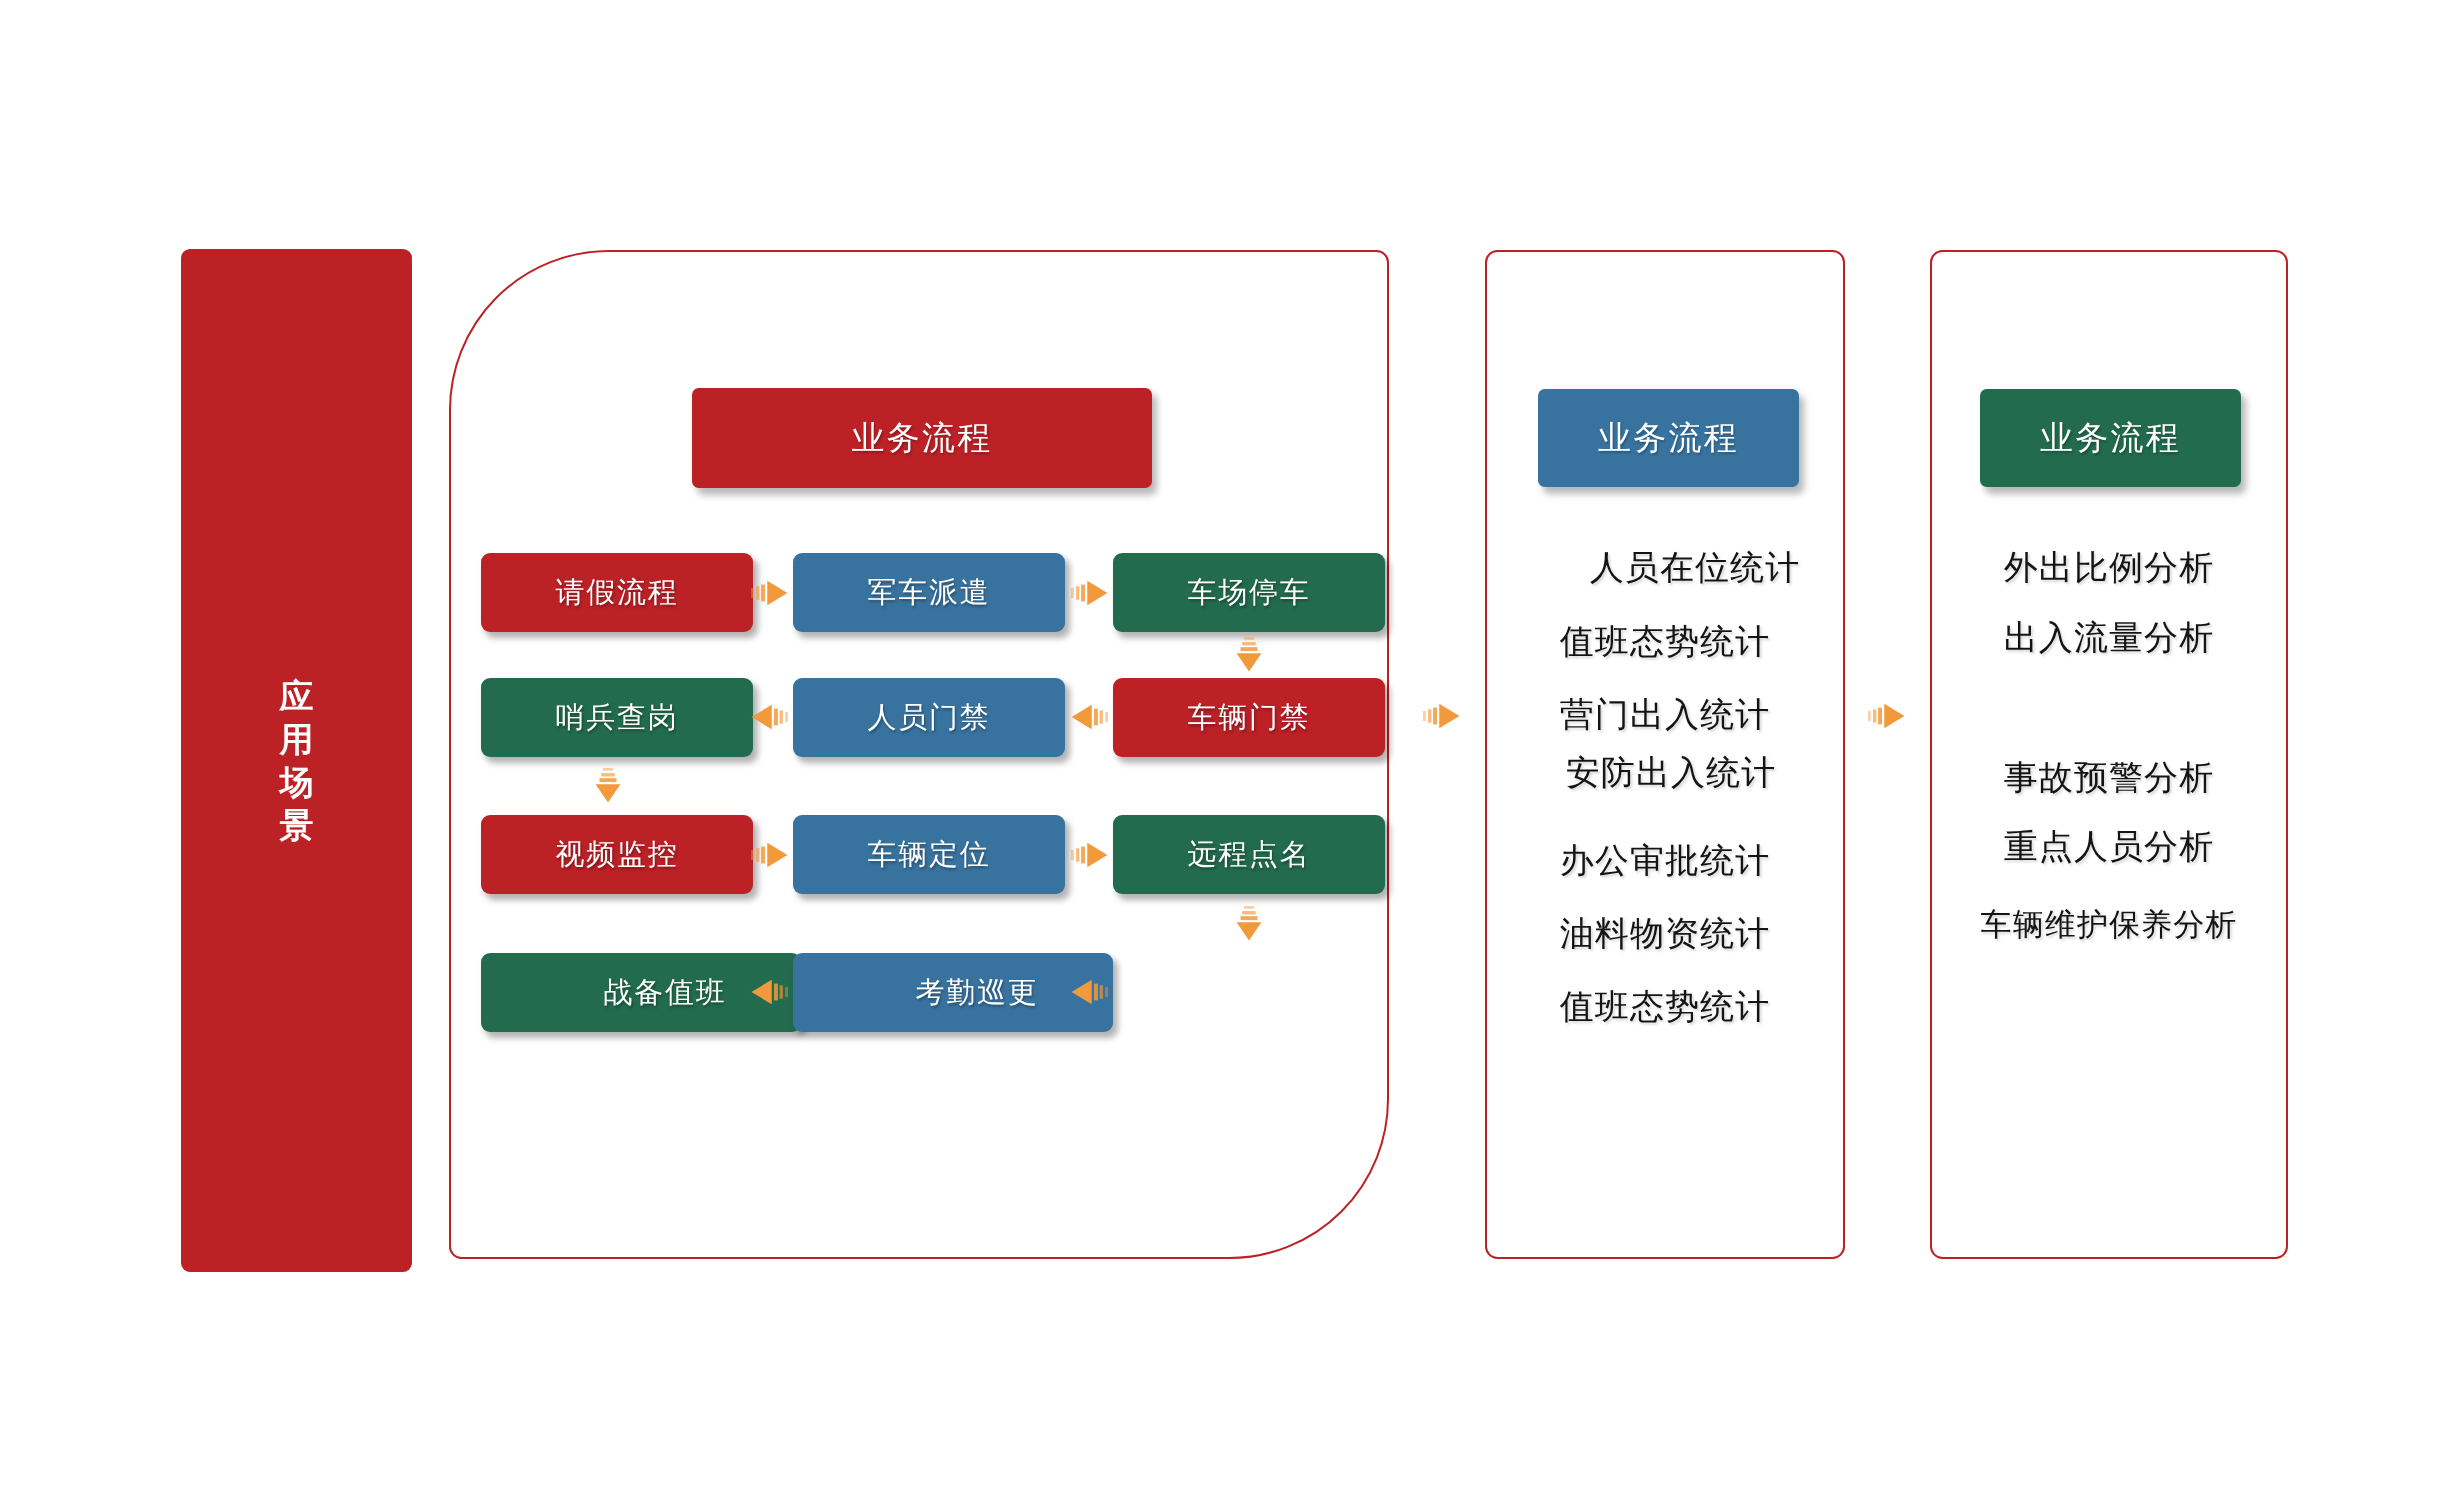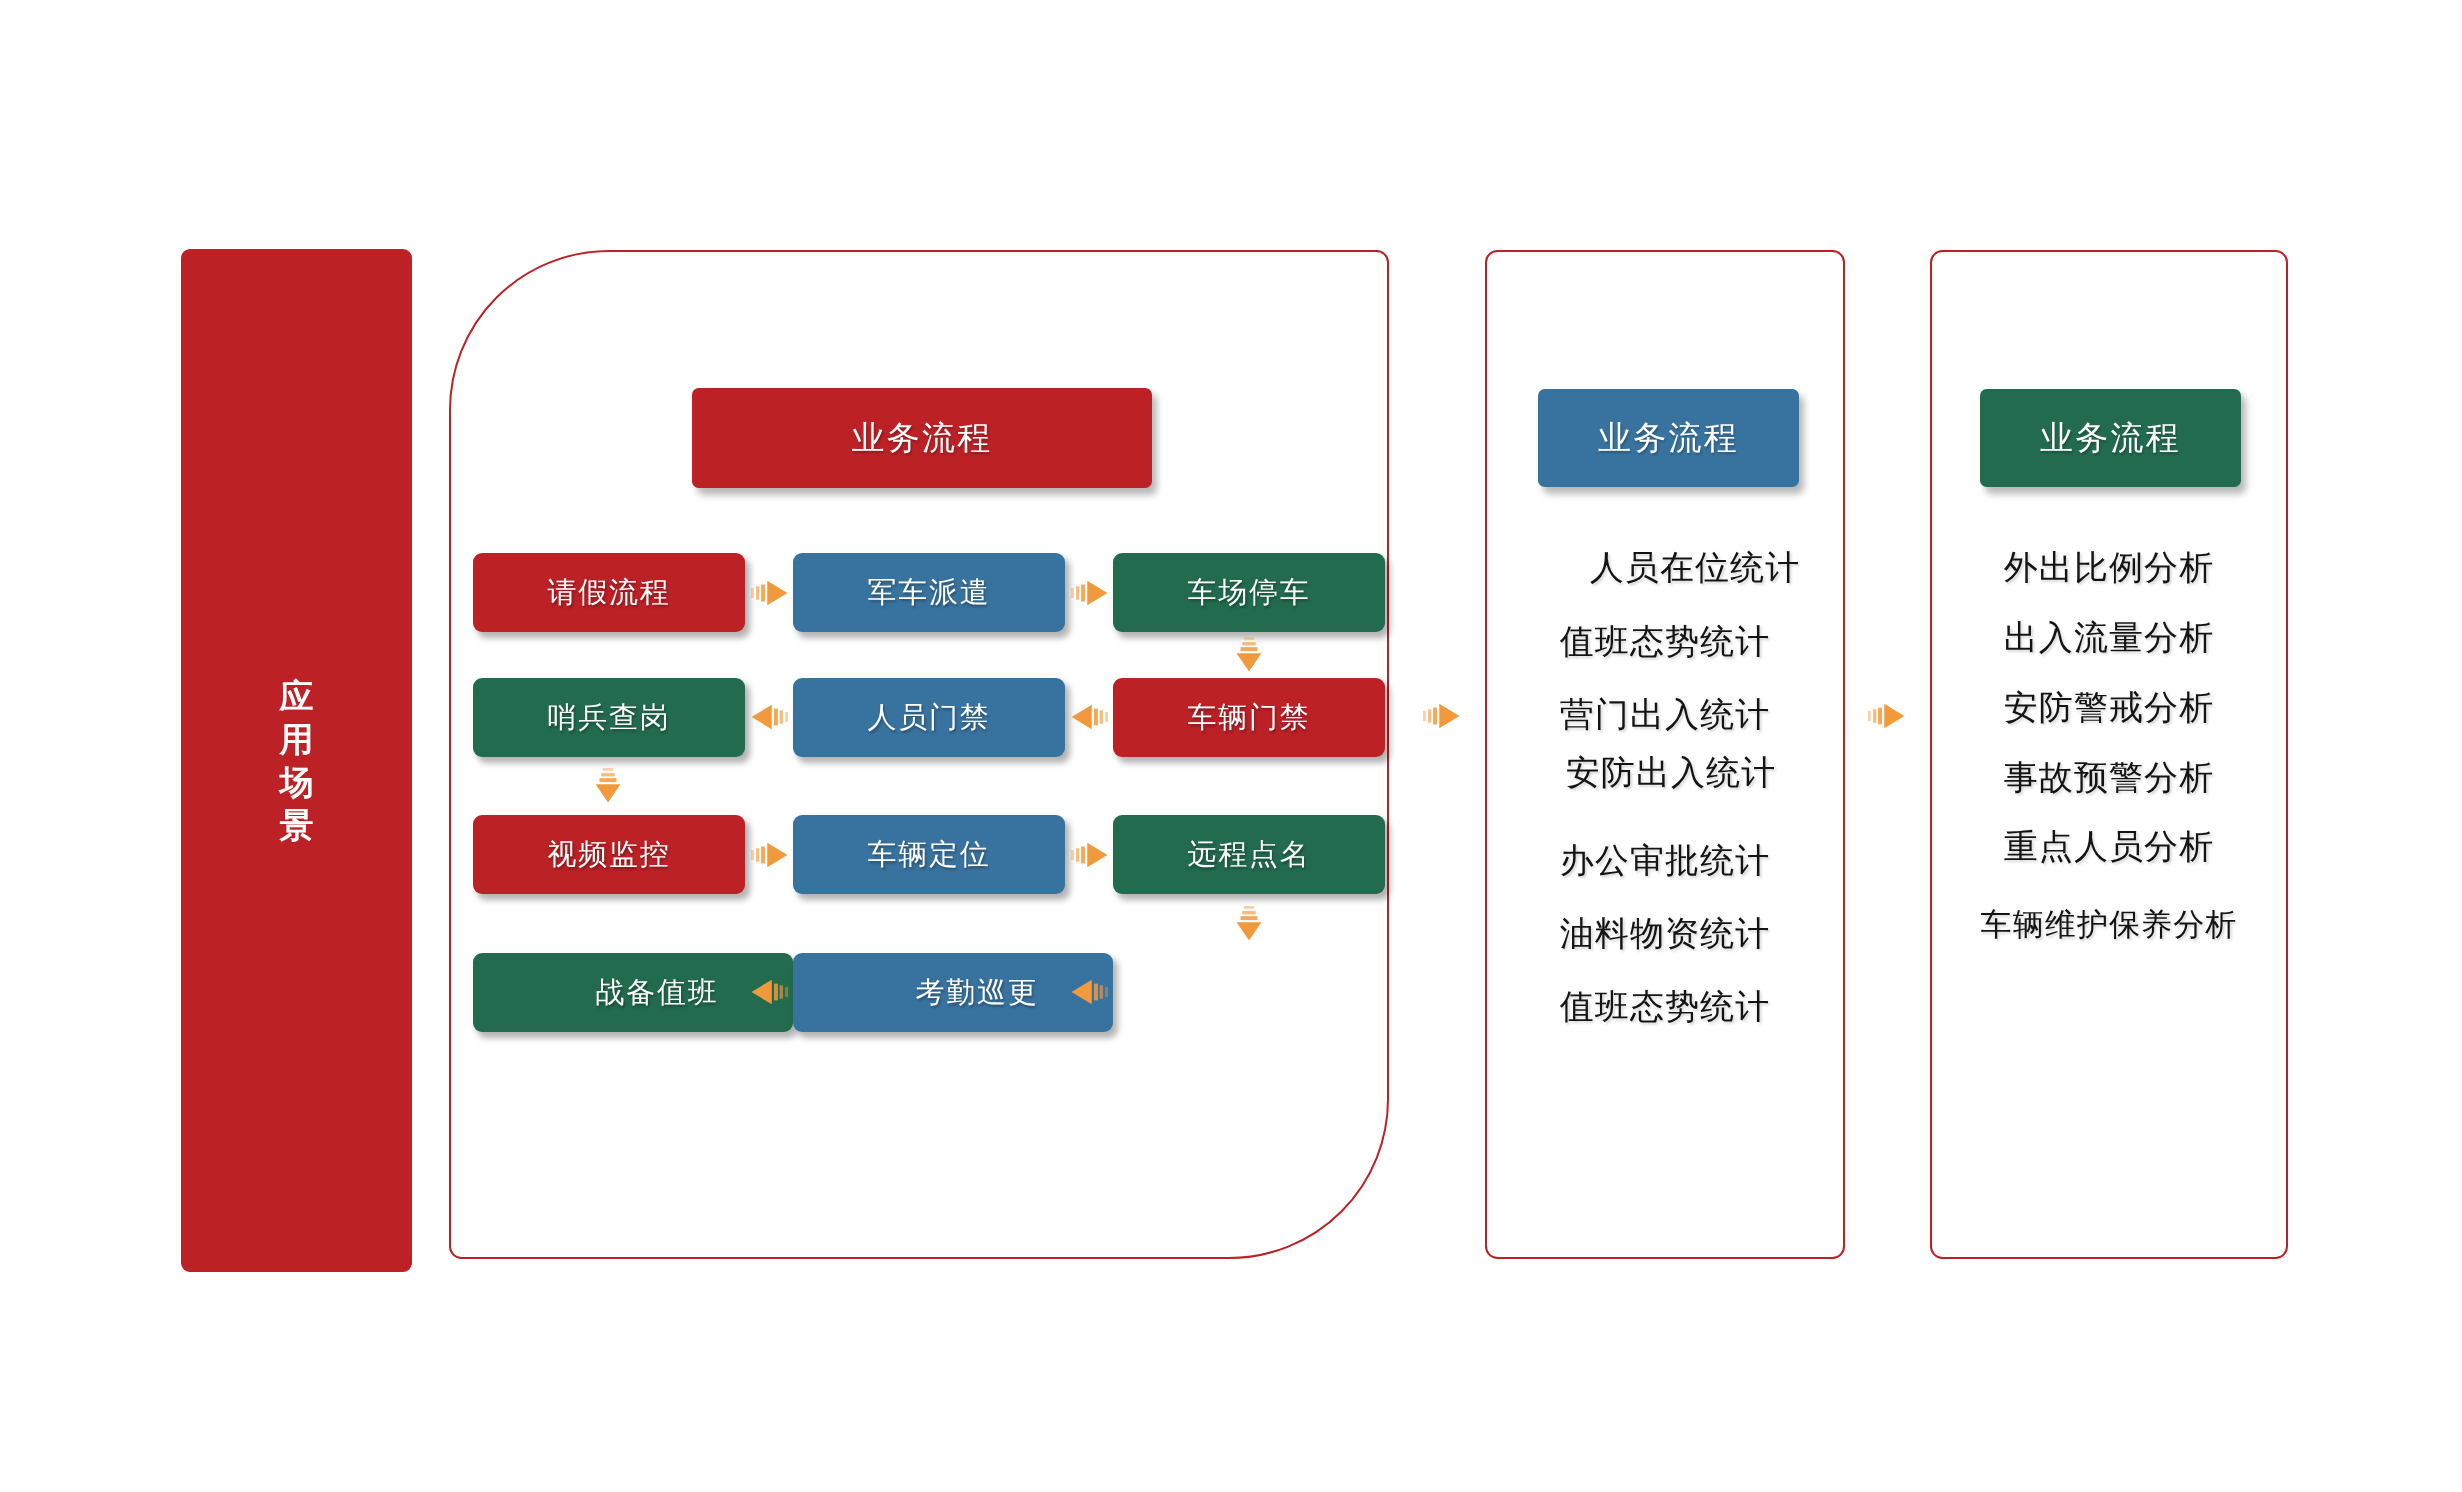--- a/index.html
+++ b/index.html
@@ -33,21 +33,21 @@
   .fbox{
     position:absolute;width:272px;height:79px;border-radius:9px;
     display:flex;align-items:center;justify-content:center;
     color:#fff;font-size:29px;letter-spacing:1.7px;
     box-shadow:4.5px 5.6px 6.7px rgba(0,0,0,0.30);
     text-shadow:1.1px 1.7px 2.8px rgba(0,0,0,0.35);
   }
   .box-red{background:var(--c-red);}
   .box-blue{background:var(--c-blue);}
   .box-green{background:var(--c-green);}
-  .c1{left:22px;} .c2{left:342px;} .c3{left:662px;}
+  .c1{left:30px;} .c2{left:342px;} .c3{left:662px;}
   .r1{top:301px;} .r2{top:426px;} .r3{top:563px;} .r4{top:701px;padding-left:48px;}
   
   .arrow{position:absolute;color:var(--c-orange);line-height:0;}
   .al svg{transform:scaleX(-1);}
   
   .litem{
     position:absolute;left:0;width:100%;height:45px;line-height:45px;
     text-align:center;color:#141414;font-size:34px;letter-spacing:1.1px;
     text-shadow:1.7px 2.2px 2.8px rgba(0,0,0,0.18);
   }
@@ -201,20 +201,19 @@
     <div class="litem" style="top:498px;margin-left:6px;">安防出入统计</div>
     <div class="litem" style="top:586px;">办公审批统计</div>
     <div class="litem" style="top:659px;">油料物资统计</div>
     <div class="litem" style="top:732px;">值班态势统计</div>
   </div>
 
   <div class="panel panel-analysis">
     <div class="hdr hdr-analysis">业务流程</div>
     <div class="litem" style="top:293px;">外出比例分析</div>
     <div class="litem" style="top:363px;">出入流量分析</div>
-    <div class="litem" style="top:433px;">安防警戒分析</div>
     <div class="litem" style="top:503px;">事故预警分析</div>
     <div class="litem" style="top:572px;">重点人员分析</div>
     <div class="litem" style="top:642px;font-size:31px;margin-top:8px;">车辆维护保养分析</div>
   </div>
 
 </div>
 
 
 </body></html>

